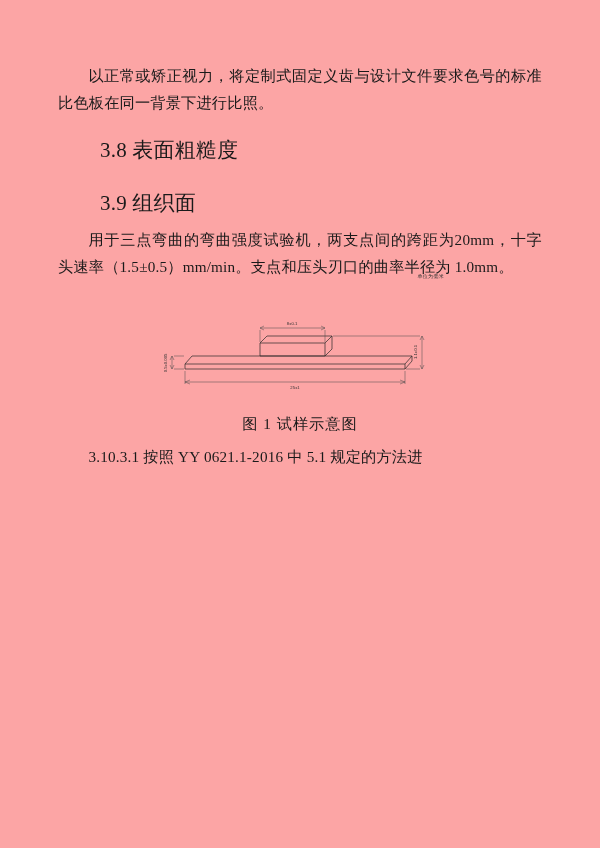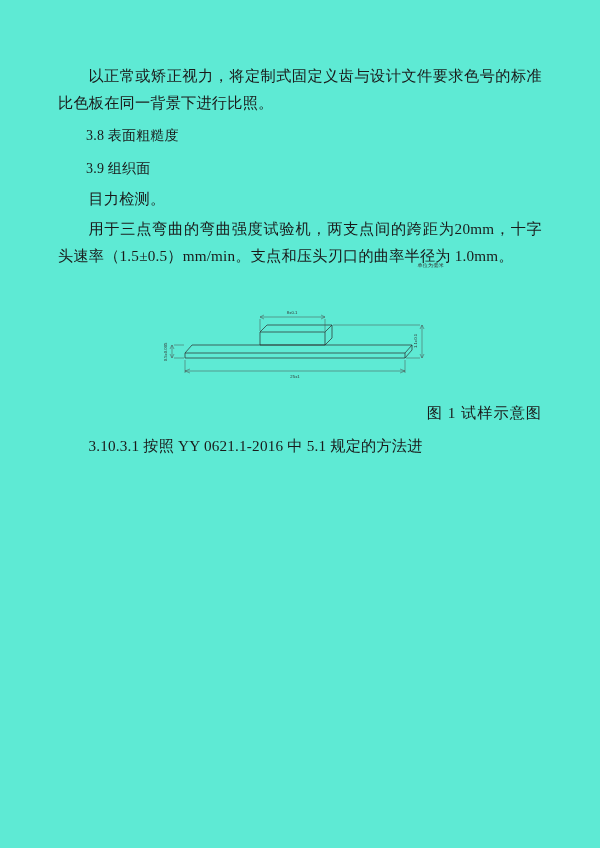--- a/index.html
+++ b/index.html
@@ -13,52 +13,52 @@
     font-family: "Liberation Serif", "DejaVu Serif", serif;
     color: #1a1a1a;
     overflow: hidden;
   }
   .page {
     position: relative;
     width: 600px;
     height: 848px;
     box-sizing: border-box;
     padding: 62px 58px 40px 58px;
-    background: #5eead4;
+    background: #fca5a5;
   }
   .para {
     font-size: 15.2px;
     line-height: 1.78;
     text-align: justify;
     text-justify: inter-ideograph;
     margin: 0 0 3px 0;
     letter-spacing: 0.2px;
   }
   .indent {
     text-indent: 2em;
   }
   .heading {
-    font-size: 14px;
+    font-size: 21px;
     line-height: 1.78;
-    margin: 8px 0 3px 0;
+    margin: 16px 0 3px 0;
     text-indent: 2em;
     letter-spacing: 0.2px;
   }
   .figure-wrap {
     margin: 6px 0 2px 0;
     display: flex;
     justify-content: center;
   }
   .figure-box {
     position: relative;
     width: 300px;
     height: 118px;
   }
   .fig-caption {
-    text-align: right;
+    text-align: center;
     font-size: 15.2px;
     margin: 10px 0 8px 0;
     letter-spacing: 1px;
   }
   .fig-svg {
     display: block;
   }
   .tiny-label {
     font-size: 4.2px;
     fill: #333;
@@ -89,21 +89,20 @@
 
 <div class="page">
 
   <p class="para indent">以正常或矫正视力，将定制式固定义齿与设计文件要求色号的标准比色板在同一背景下进行比照。</p>
 
   <p class="heading">3.8 表面粗糙度</p>
 
 
   <p class="heading">3.9 组织面</p>
 
-  <p class="para indent">目力检测。</p>
 
 
 
   <p class="para indent">用于三点弯曲的弯曲强度试验机，两支点间的跨距为20mm，十字头速率（1.5±0.5）mm/min。支点和压头刃口的曲率半径为 1.0mm。</p>
 
 
 
   <div class="figure-wrap">
     <div class="figure-box">
       <div class="note-top">单位为毫米</div>

